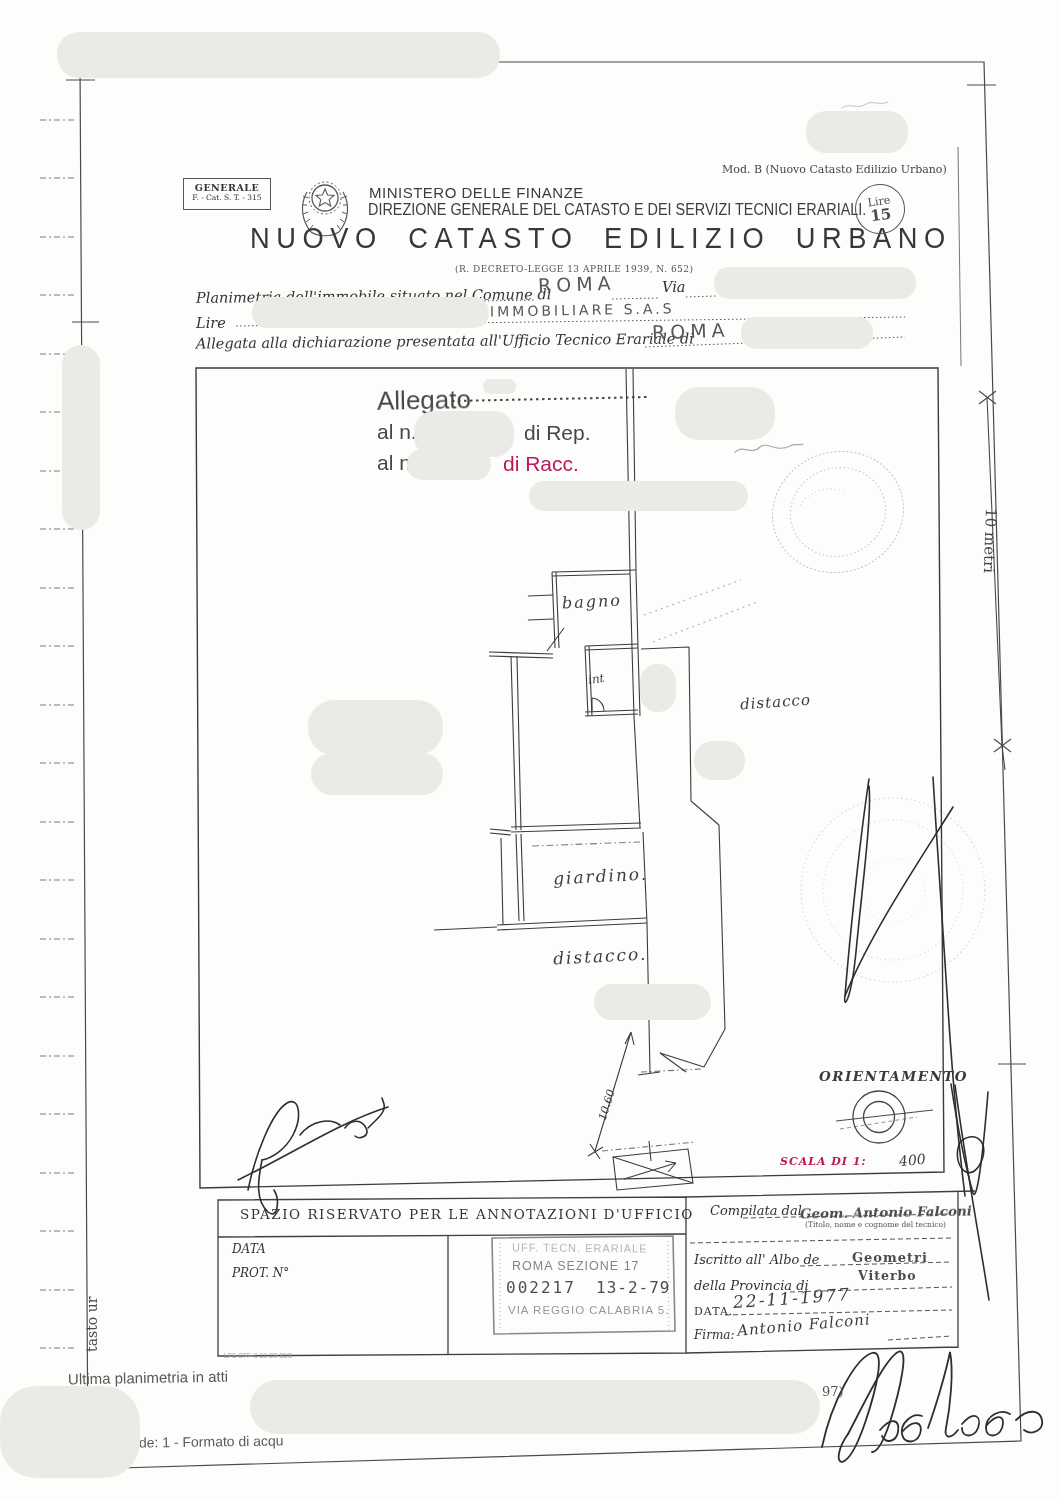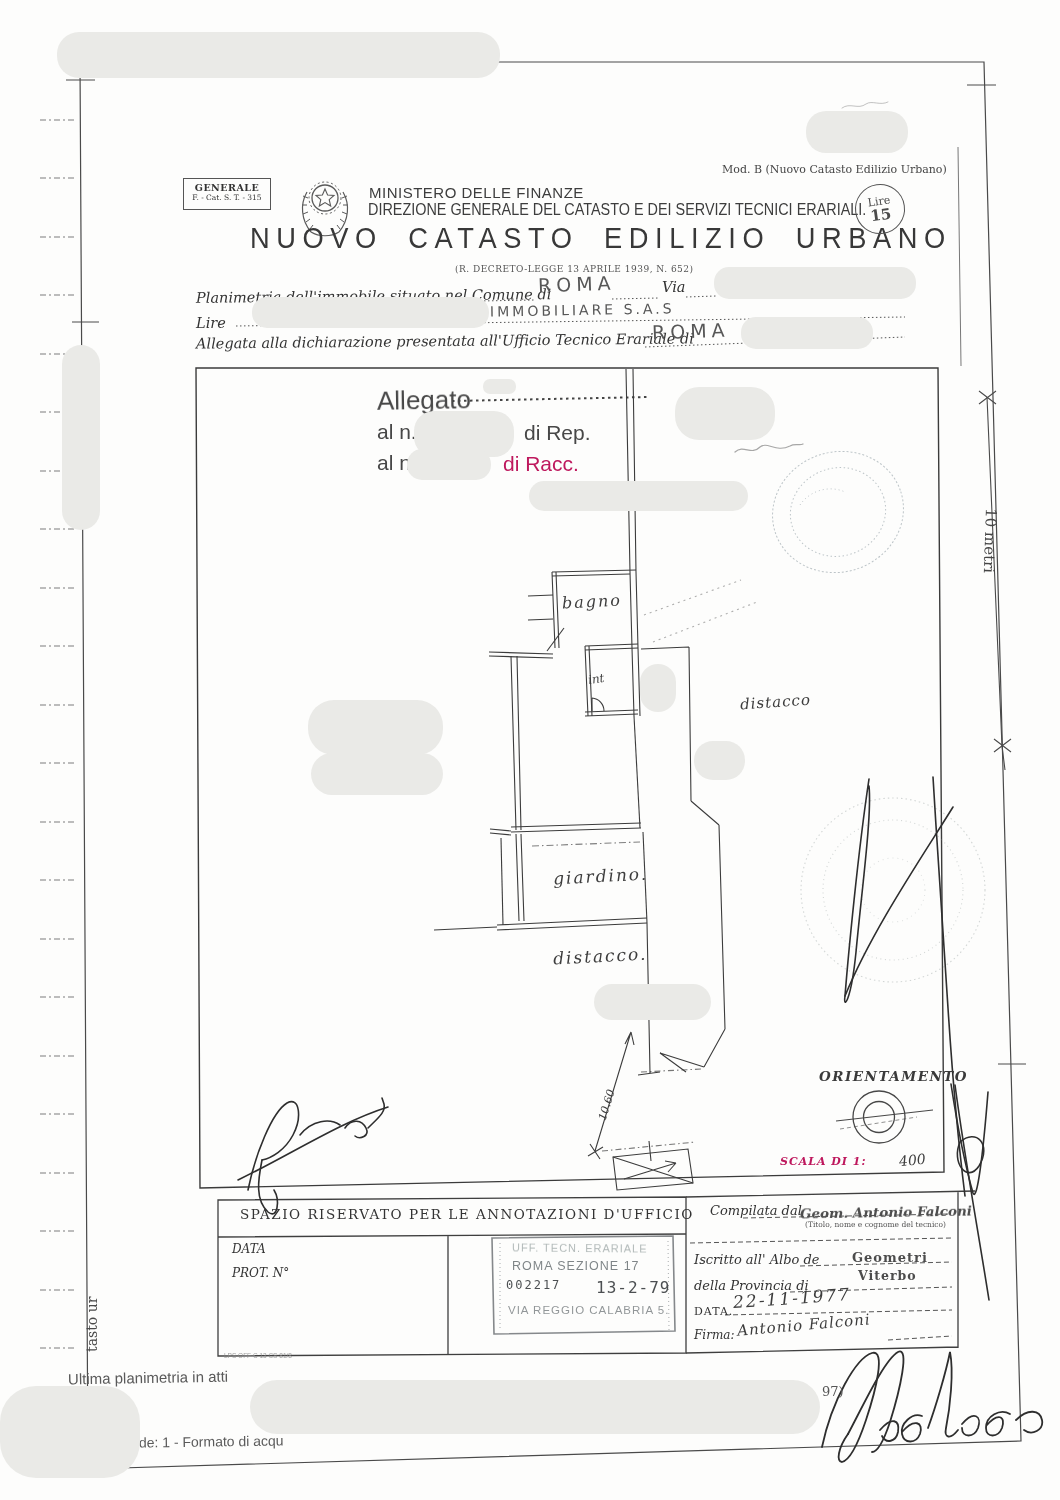--- a/index.html
+++ b/index.html
@@ -200,21 +200,21 @@
   <span class="t serif b it" style="left:819px;top:1068px;font-size:13.5px;letter-spacing:1.5px;color:#3a3a3a;">ORIENTAMENTO</span>
   <span class="t serif b it" style="left:780px;top:1155px;font-size:11px;letter-spacing:1px;color:#be185d;">SCALA DI 1:</span>
   <span class="t cur" style="left:899px;top:1152px;font-size:14px;transform:rotate(-6deg);">400</span>
 
   <span class="t serif" style="left:240px;top:1206px;font-size:13.5px;letter-spacing:1.5px;color:#333;">SPAZIO RISERVATO PER LE ANNOTAZIONI D'UFFICIO</span>
   <span class="t serif it" style="left:232px;top:1242px;font-size:12px;">DATA</span>
   <span class="t serif it" style="left:232px;top:1266px;font-size:12px;">PROT. N°</span>
 
   <span class="t sans" style="left:512px;top:1242px;font-size:11px;letter-spacing:1px;color:#566;opacity:.45;filter:blur(.7px);transform:rotate(.5deg);">UFF. TECN. ERARIALE</span>
   <span class="t sans" style="left:512px;top:1259px;font-size:12.5px;letter-spacing:1px;color:#4b5357;opacity:.7;filter:blur(.4px);">ROMA SEZIONE 17</span>
-  <span class="t mono" style="left:506px;top:1278px;font-size:12px;letter-spacing:2px;color:#34383b;opacity:.88;">002217</span>
+  <span class="t mono" style="left:506px;top:1278px;font-size:16px;letter-spacing:2px;color:#34383b;opacity:.88;">002217</span>
   <span class="t mono" style="left:596px;top:1278px;font-size:16px;letter-spacing:1px;color:#34383b;opacity:.88;">13-2-79</span>
   <span class="t sans" style="left:508px;top:1304px;font-size:11.5px;letter-spacing:1px;color:#4b5357;opacity:.6;filter:blur(.4px);">VIA REGGIO CALABRIA 5.</span>
   <span class="t sans" style="left:224px;top:1352px;font-size:6.5px;color:#888;opacity:.8;">LPS OFF C 13 CS 81/8</span>
 
   <span class="t serif it" style="left:694px;top:1203px;font-size:13px;margin-left:16px;">Compilata dal</span>
   <span class="t serif" style="left:775px;top:1220px;font-size:7.5px;color:#555;padding-left:30px;">(Titolo, nome e cognome del tecnico)</span>
   <span class="t serif b it stamped" style="left:800px;top:1204px;font-size:13.5px;transform:rotate(-1deg);">Geom. Antonio Falconi</span>
   <span class="t serif it" style="left:694px;top:1252px;font-size:13px;">Iscritto all' Albo de</span>
   <span class="t serif b stamped" style="left:852px;top:1250px;font-size:13px;letter-spacing:1px;">Geometri</span>
   <span class="t serif it" style="left:694px;top:1278px;font-size:13px;">della Provincia di</span>

